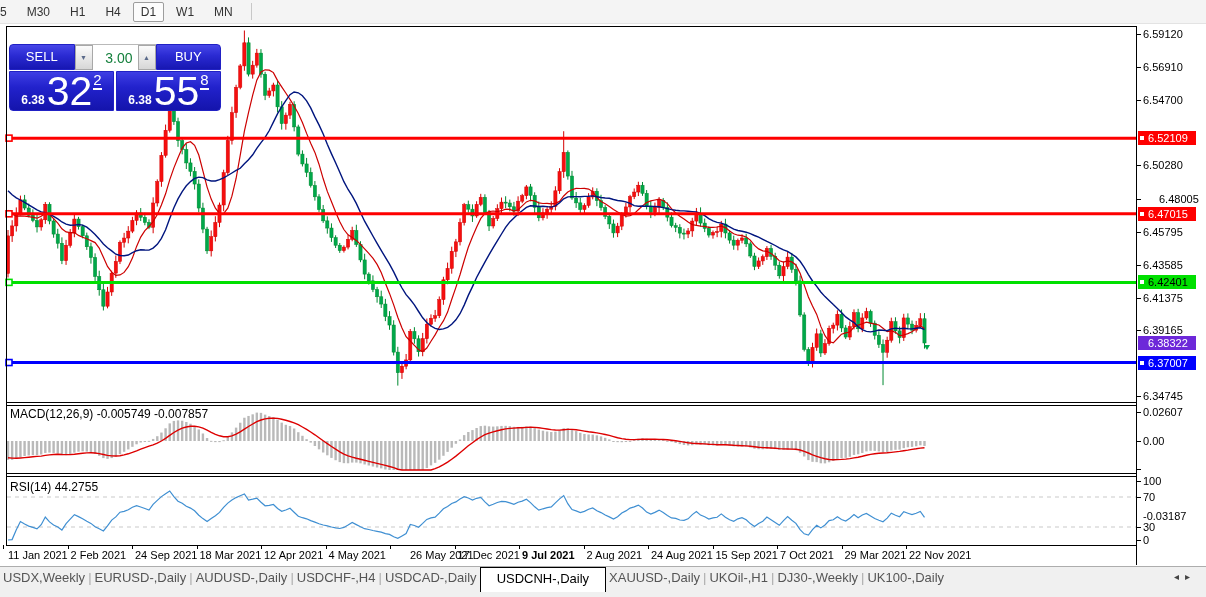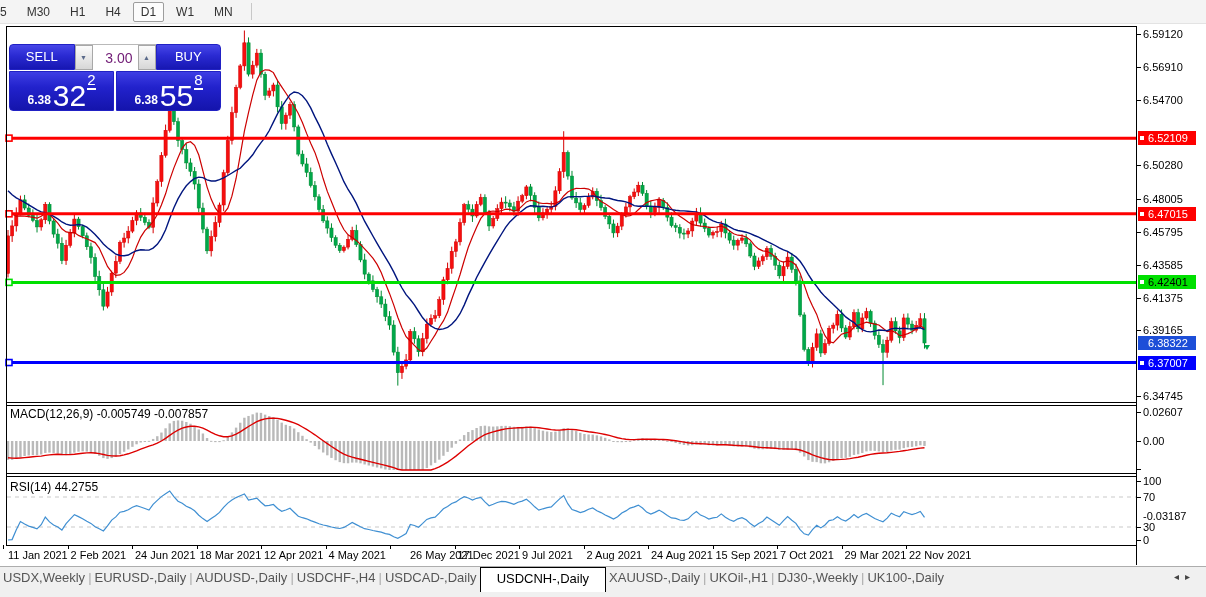--- a/index.html
+++ b/index.html
@@ -21,28 +21,28 @@
   .tw{position:absolute;left:9px;top:44px;width:212px;z-index:7;font-family:"Liberation Sans",sans-serif;}
   .tw-top{display:flex;height:26px;}
   .tw-btn{width:70px;color:#fff;font-size:13px;border:1px solid #2121c4;cursor:pointer;
           background:linear-gradient(#4646e8 0%,#2a2ad2 45%,#1717b2 100%);padding:0;line-height:24px;text-align:center;}
   .tw-btn.sell{border-radius:4px 0 0 0;}
   .tw-btn.buy{border-radius:0 4px 0 0;}
   .spin{flex:1;display:flex;background:#e9e9e9;border-top:1px solid #b9b9b9;}
   .spin-btn{width:18px;border:1px solid #a8a8a8;background:linear-gradient(#fbfbfb,#d7d7d7);
             color:#5a6a8a;font-size:7px;padding:0;cursor:pointer;}
   .spin input{flex:1;width:40px;min-width:0;border:none;outline:none;text-align:right;font-size:14px;
-              padding:0 5px 0 0;color:#701a75;font-family:"Liberation Sans",sans-serif;}
+              padding:0 5px 0 0;color:#15803d;font-family:"Liberation Sans",sans-serif;}
   .tw-bottom{display:flex;margin-top:1px;}
   .price-box{flex:1;height:36px;color:#fff;display:flex;align-items:flex-end;justify-content:center;
              background:linear-gradient(#3e3ee4 0%,#2222cc 40%,#1414ac 100%);border:1px solid #2121c4;padding-bottom:2px;}
   .price-box.sell{border-radius:0 0 0 4px;margin-right:1px;}
   .price-box.buy{border-radius:0 0 4px 0;margin-left:1px;}
   .pb-small{font-size:12px;font-weight:700;margin:0 2px 2px 0;line-height:1;}
-  .pb-big{font-size:30px;line-height:.8;font-weight:400;}
+  .pb-big{font-size:41px;line-height:.8;font-weight:400;}
   .pb-sup{font-size:15px;line-height:1;margin-left:1px;border-bottom:2px solid #fff;
           align-self:flex-start;padding-bottom:1px;}
   
   .ax-label{position:absolute;left:1143px;font-size:11px;color:#000;line-height:13px;white-space:nowrap;}
   .ax-tick{position:absolute;left:1136px;width:5px;height:1px;background:#000;}
   .chip{position:absolute;left:1138px;width:58px;height:14px;font-size:11px;line-height:14px;
         padding-left:10px;box-sizing:border-box;white-space:nowrap;}
   .chip::before{content:"";position:absolute;left:2px;top:5px;width:4px;height:4px;background:#fff;}
   .chip.dark::before{display:none;}
   .date-label{position:absolute;top:549px;font-size:11px;color:#000;white-space:nowrap;}
@@ -796,21 +796,21 @@
 
   <div id="axes">
       <div class="ax-label" style="top: 27.9417px;">6.59120</div>
       <div class="ax-tick" style="top: 33.9417px;"></div>
       <div class="ax-label" style="top: 60.7823px;">6.56910</div>
       <div class="ax-tick" style="top: 66.7823px;"></div>
       <div class="ax-label" style="top: 93.6229px;">6.54700</div>
       <div class="ax-tick" style="top: 99.6229px;"></div>
       <div class="ax-label" style="top: 159.304px;">6.50280</div>
       <div class="ax-tick" style="top: 165.304px;"></div>
-      <div class="ax-label" style="top: 193.111px;">6.48005</div>
+      <div class="ax-label" style="top: 193.111px; margin-left: 16px;">6.48005</div>
       <div class="ax-tick" style="top: 199.111px;"></div>
       <div class="ax-label" style="top: 225.951px;">6.45795</div>
       <div class="ax-tick" style="top: 231.951px;"></div>
       <div class="ax-label" style="top: 258.792px;">6.43585</div>
       <div class="ax-tick" style="top: 264.792px;"></div>
       <div class="ax-label" style="top: 291.632px;">6.41375</div>
       <div class="ax-tick" style="top: 297.632px;"></div>
       <div class="ax-label" style="top: 324.473px;">6.39165</div>
       <div class="ax-tick" style="top: 330.473px;"></div>
       <div class="ax-label" style="top: 390.154px;">6.34745</div>
@@ -826,41 +826,41 @@
       <div class="ax-label" style="top: 491px;">70</div>
       <div class="ax-tick" style="top: 497px;"></div>
       <div class="ax-label" style="top: 521px;">30</div>
       <div class="ax-tick" style="top: 527px;"></div>
       <div class="ax-label" style="top: 534px;">0</div>
       <div class="ax-tick" style="top: 540px;"></div>
       <div class="chip" style="top: 131.125px; background: rgb(254, 0, 0); color: rgb(255, 255, 255);">6.52109</div>
       <div class="chip" style="top: 206.822px; background: rgb(254, 0, 0); color: rgb(255, 255, 255);">6.47015</div>
       <div class="chip" style="top: 275.386px; background: rgb(0, 224, 0); color: rgb(0, 0, 0);">6.42401</div>
       <div class="chip" style="top: 355.541px; background: rgb(0, 0, 254); color: rgb(255, 255, 255);">6.37007</div>
-      <div class="chip dark" style="top: 336px; background: #1d4ed8; color: rgb(255, 255, 255);">6.38322</div>
+      <div class="chip dark" style="top: 336px; background: #6d28d9; color: rgb(255, 255, 255);">6.38322</div>
     </div>
   <div id="datesrow">
       <div class="date-tick" style="left: 3px;"></div>
       <div class="date-label" style="left: 8px;">11 Jan 2021</div>
       <div class="date-tick" style="left: 67.5px;"></div>
       <div class="date-label" style="left: 70.5px;">2 Feb 2021</div>
       <div class="date-tick" style="left: 132px;"></div>
-      <div class="date-label" style="left: 135px;">24 Jun 2021</div>
+      <div class="date-label" style="left: 135px;">24 Sep 2021</div>
       <div class="date-tick" style="left: 196.5px;"></div>
       <div class="date-label" style="left: 199.5px;">18 Mar 2021</div>
       <div class="date-tick" style="left: 261px;"></div>
       <div class="date-label" style="left: 264px;">12 Apr 2021</div>
       <div class="date-tick" style="left: 325.5px;"></div>
       <div class="date-label" style="left: 328.5px;">4 May 2021</div>
       <div class="date-tick" style="left: 390px;"></div>
       <div class="date-label" style="left: 410px;">26 May 2021</div>
       <div class="date-tick" style="left: 454.5px;"></div>
       <div class="date-label" style="left: 457.5px;">17 Dec 2021</div>
       <div class="date-tick" style="left: 519px;"></div>
-      <div class="date-label" style="left: 522px;">9 Jul 2021</div>
+      <div class="date-label" style="left: 522px; font-weight: bold;">9 Jul 2021</div>
       <div class="date-tick" style="left: 583.5px;"></div>
       <div class="date-label" style="left: 586.5px;">2 Aug 2021</div>
       <div class="date-tick" style="left: 648px;"></div>
       <div class="date-label" style="left: 651px;">24 Aug 2021</div>
       <div class="date-tick" style="left: 712.5px;"></div>
       <div class="date-label" style="left: 715.5px;">15 Sep 2021</div>
       <div class="date-tick" style="left: 777px;"></div>
       <div class="date-label" style="left: 780px;">7 Oct 2021</div>
       <div class="date-tick" style="left: 841.5px;"></div>
       <div class="date-label" style="left: 844.5px;">29 Mar 2021</div>

